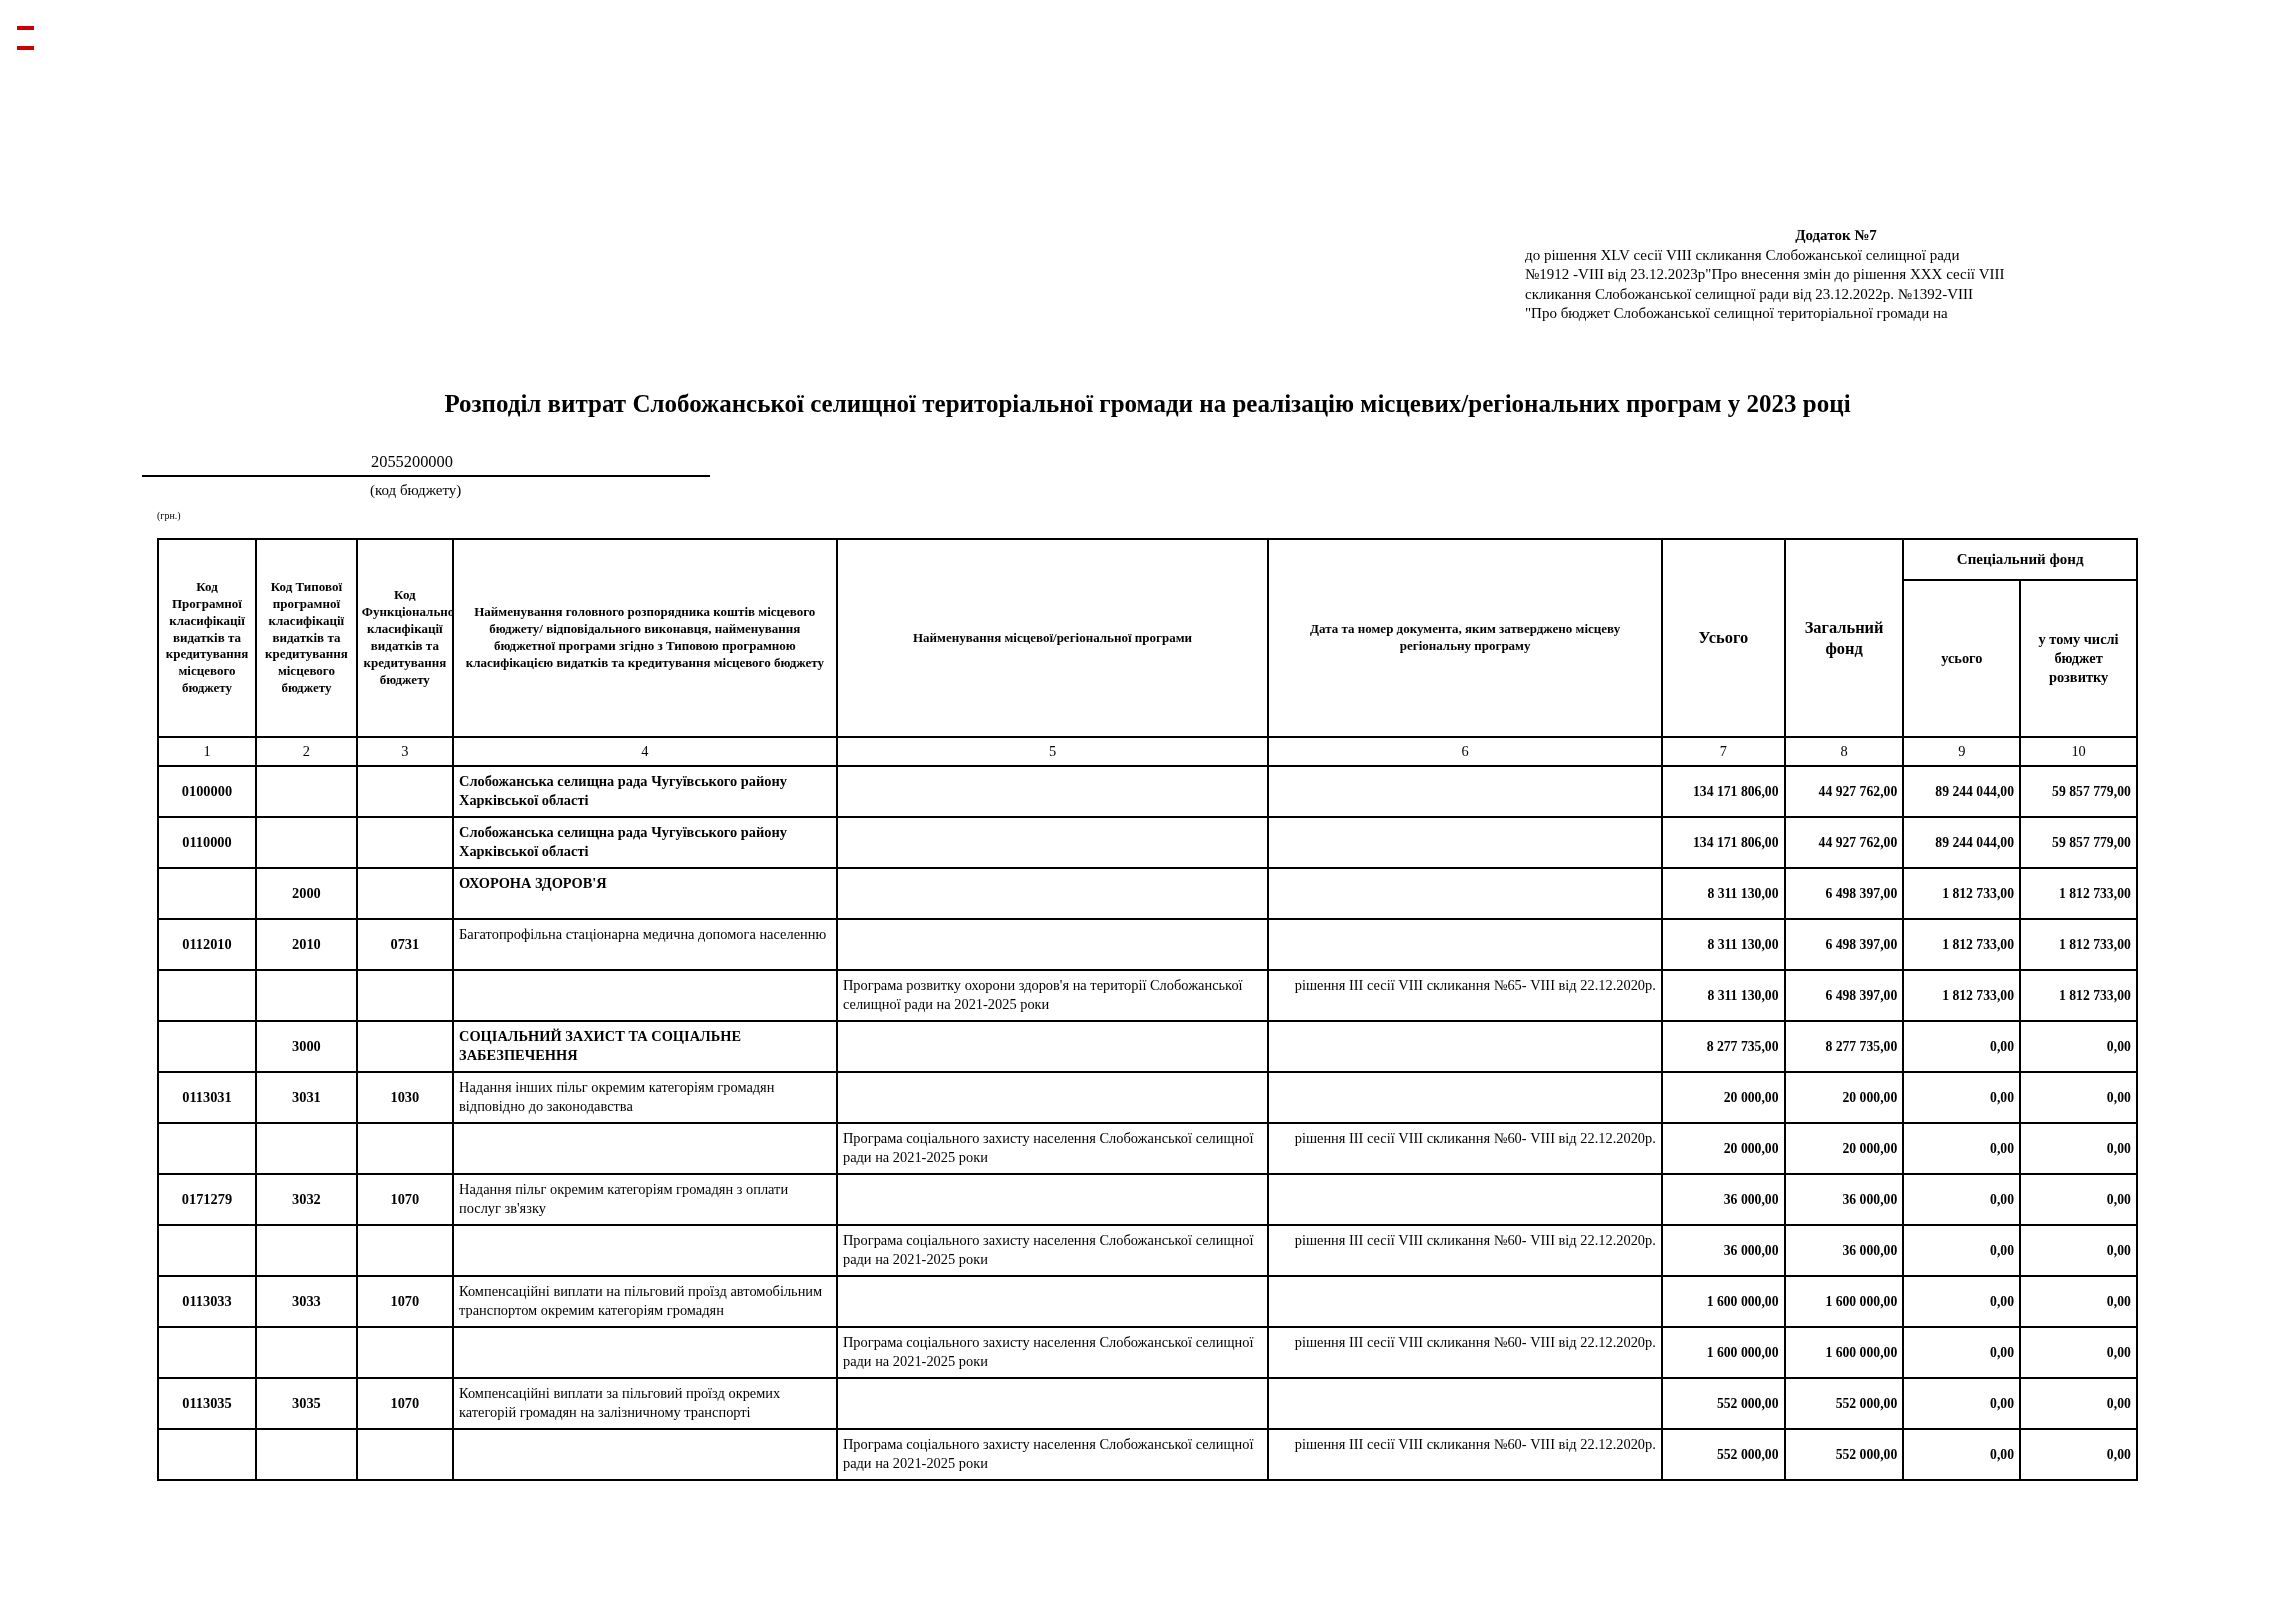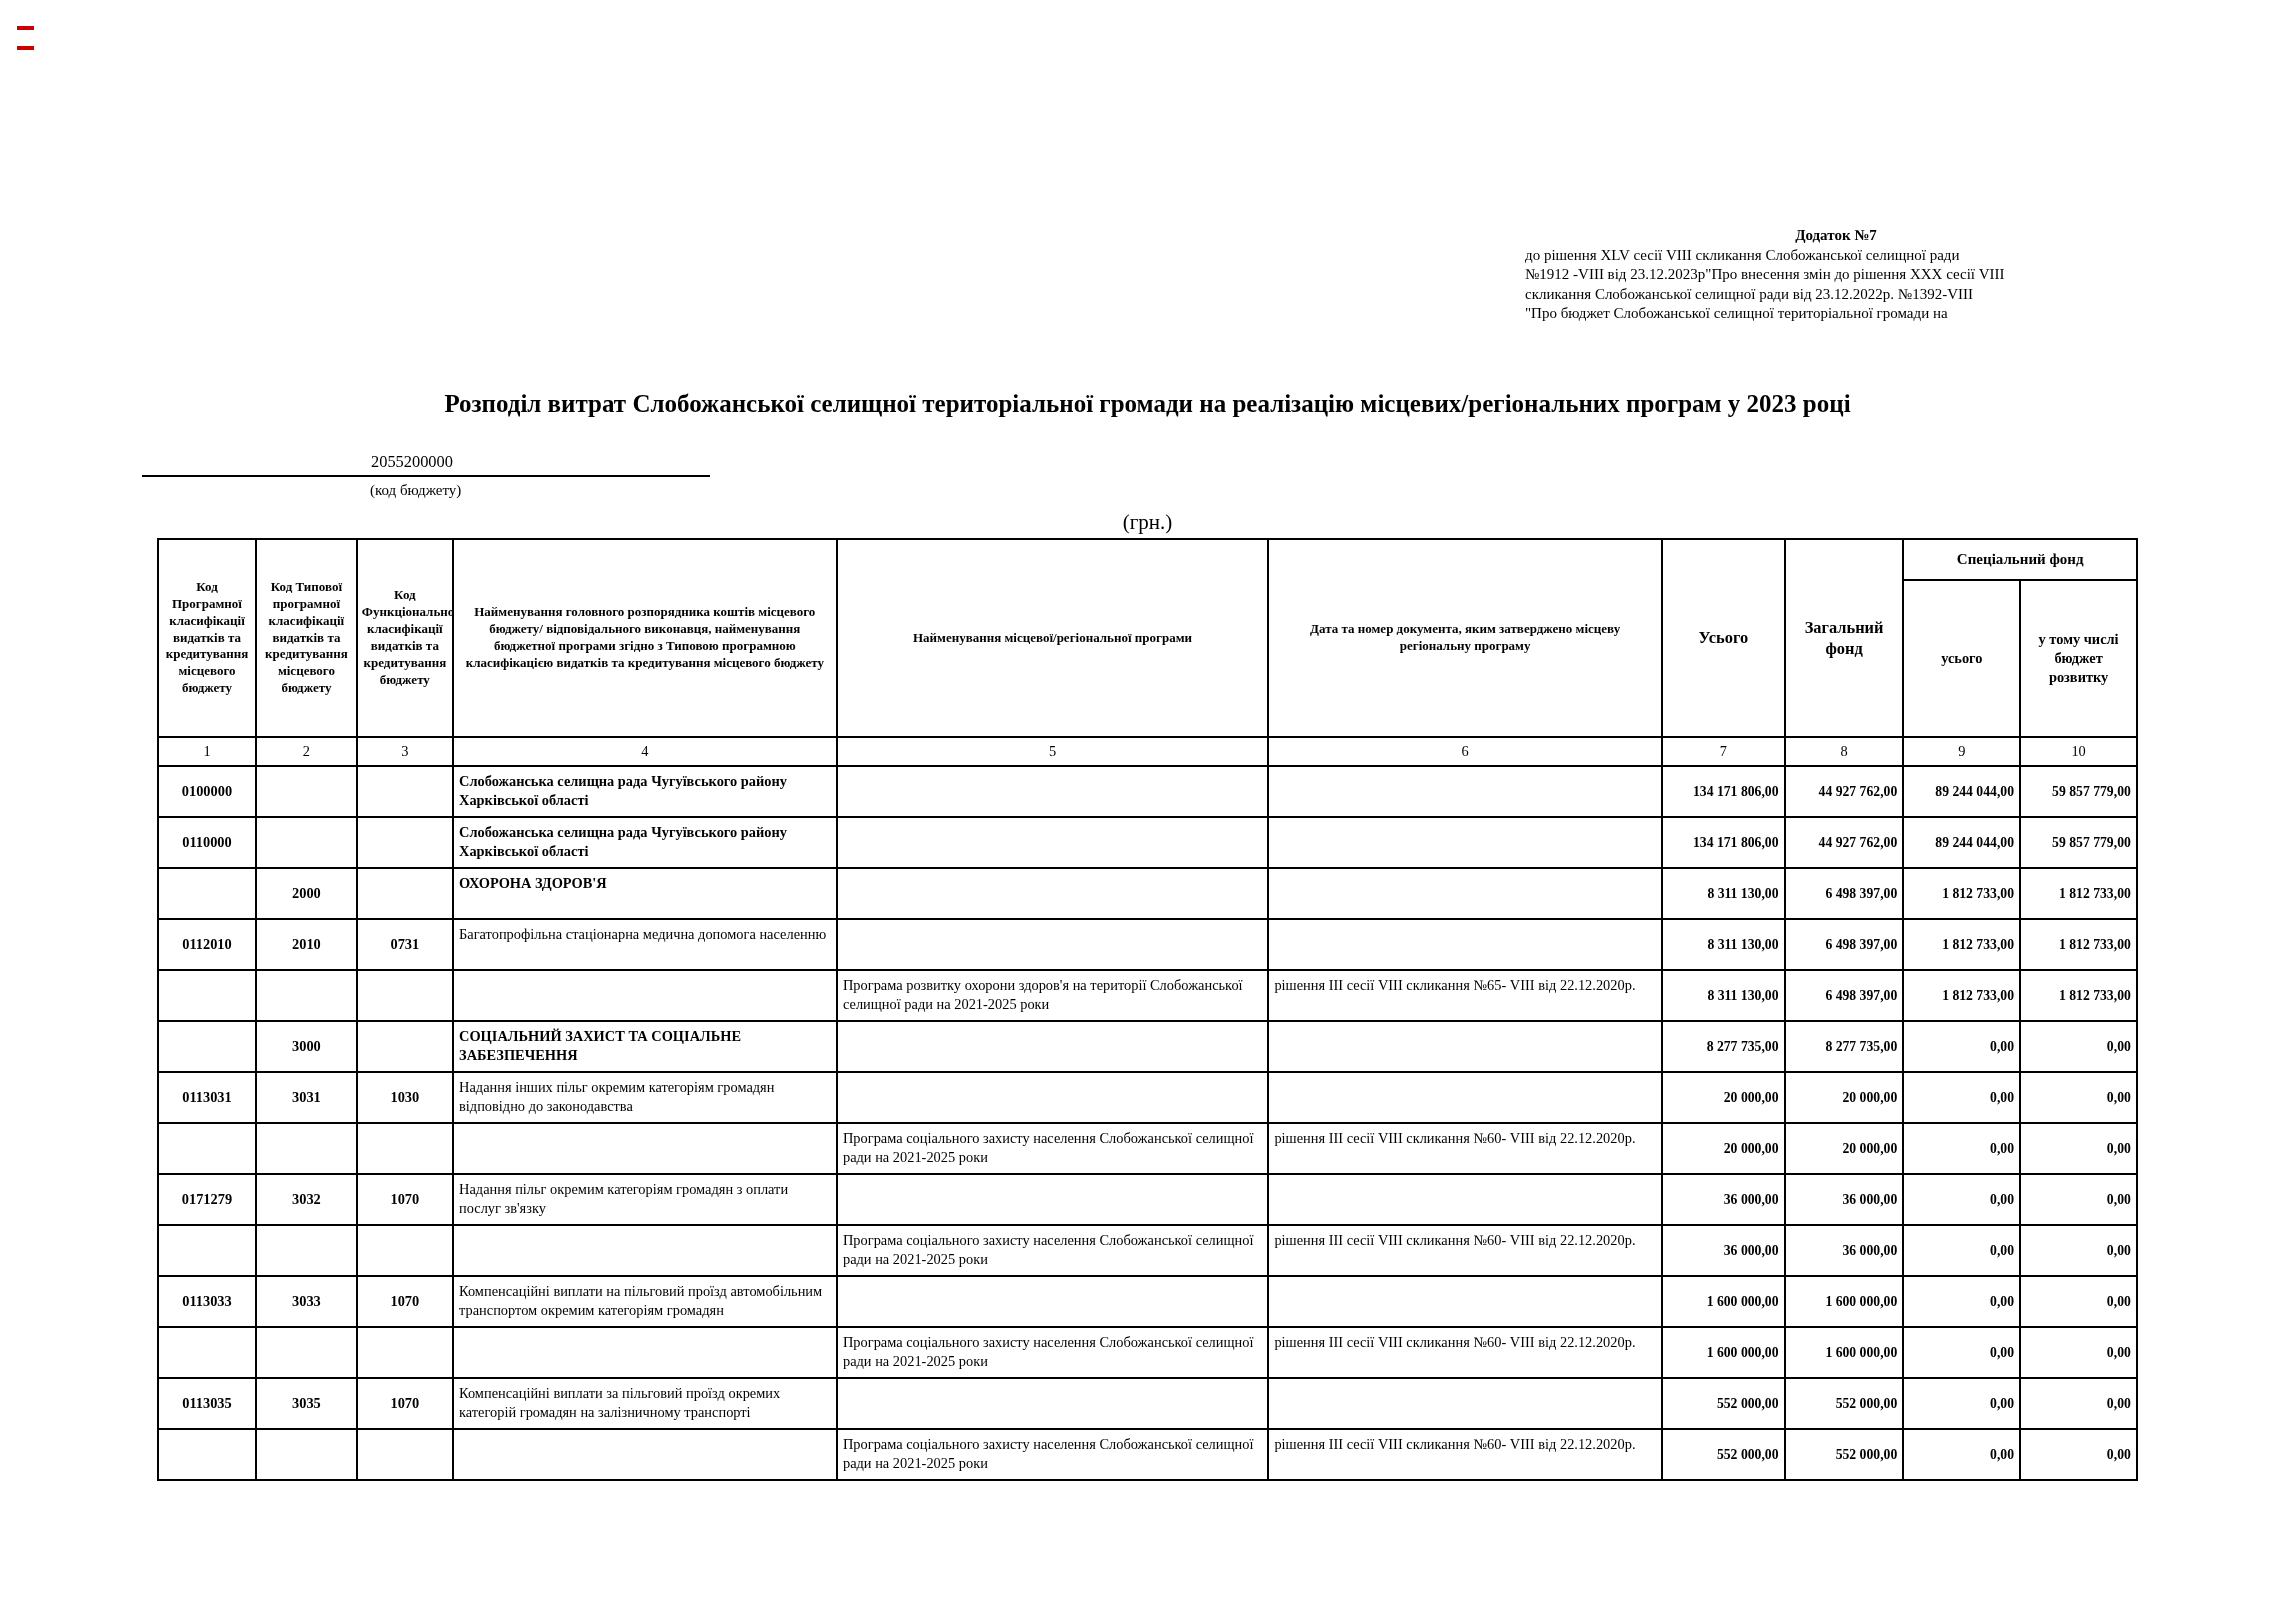--- a/index.html
+++ b/index.html
@@ -29,21 +29,21 @@
     text-align:center; font-weight:bold; font-size:25px;
   }
 
   .budget-block { position:absolute; top:452px; left:142px; width:568px; }
   .budget-block .code { margin-left:229px; font-size:16.4px; padding-bottom:2.6px; }
   .budget-block .rule { border-bottom:2.6px solid #000; width:100%; }
   .budget-block .label { margin-left:228px; font-size:15px; padding-top:5px; }
 
   .grn-note {
     position:absolute; top:510px; left:157px; width:1981px;
-    text-align:center; font-size:21px;
+    text-align:left; font-size:10px;
   }
 
   table.main {
     position:absolute; top:538px; left:157px; width:1981px;
     border-collapse:collapse; table-layout:fixed;
     font-size:14.4px;
   }
   table.main th, table.main td {
     border:2px solid #000;
     overflow:hidden;
@@ -57,21 +57,21 @@
   thead tr.subhead { height:157px; }
   thead th.sub { font-size:14.4px; }
   thead tr.colnums td {
     text-align:center; vertical-align:middle; height:29px; font-size:14.4px;
   }
   tbody tr { height:51px; }
   tbody td { padding:5.2px 5.2px; line-height:1.3; }
   td.code { text-align:center; vertical-align:middle; font-weight:bold; font-size:14.4px; }
   td.name { text-align:left; vertical-align:top; font-size:14.4px; }
   td.prog { text-align:left; vertical-align:top; font-size:14.4px; }
-  td.doc  { text-align:left; vertical-align:top; font-size:14.4px;font-family:Liberation Serif, serif; }
+  td.doc  { text-align:right; vertical-align:top; font-size:14.4px;font-family:Liberation Serif, serif; }
   td.num  { text-align:right; vertical-align:middle; font-weight:bold; font-size:13.7px; padding-right:5.2px;border-radius:24px; }
   tr.r-main td.name, tr.r-section td.name { font-weight:bold; }
 </style>
 </head>
 <body>
 
 <div class="red-mark m1"></div>
 <div class="red-mark m2"></div>
 
 <div class="appendix">

